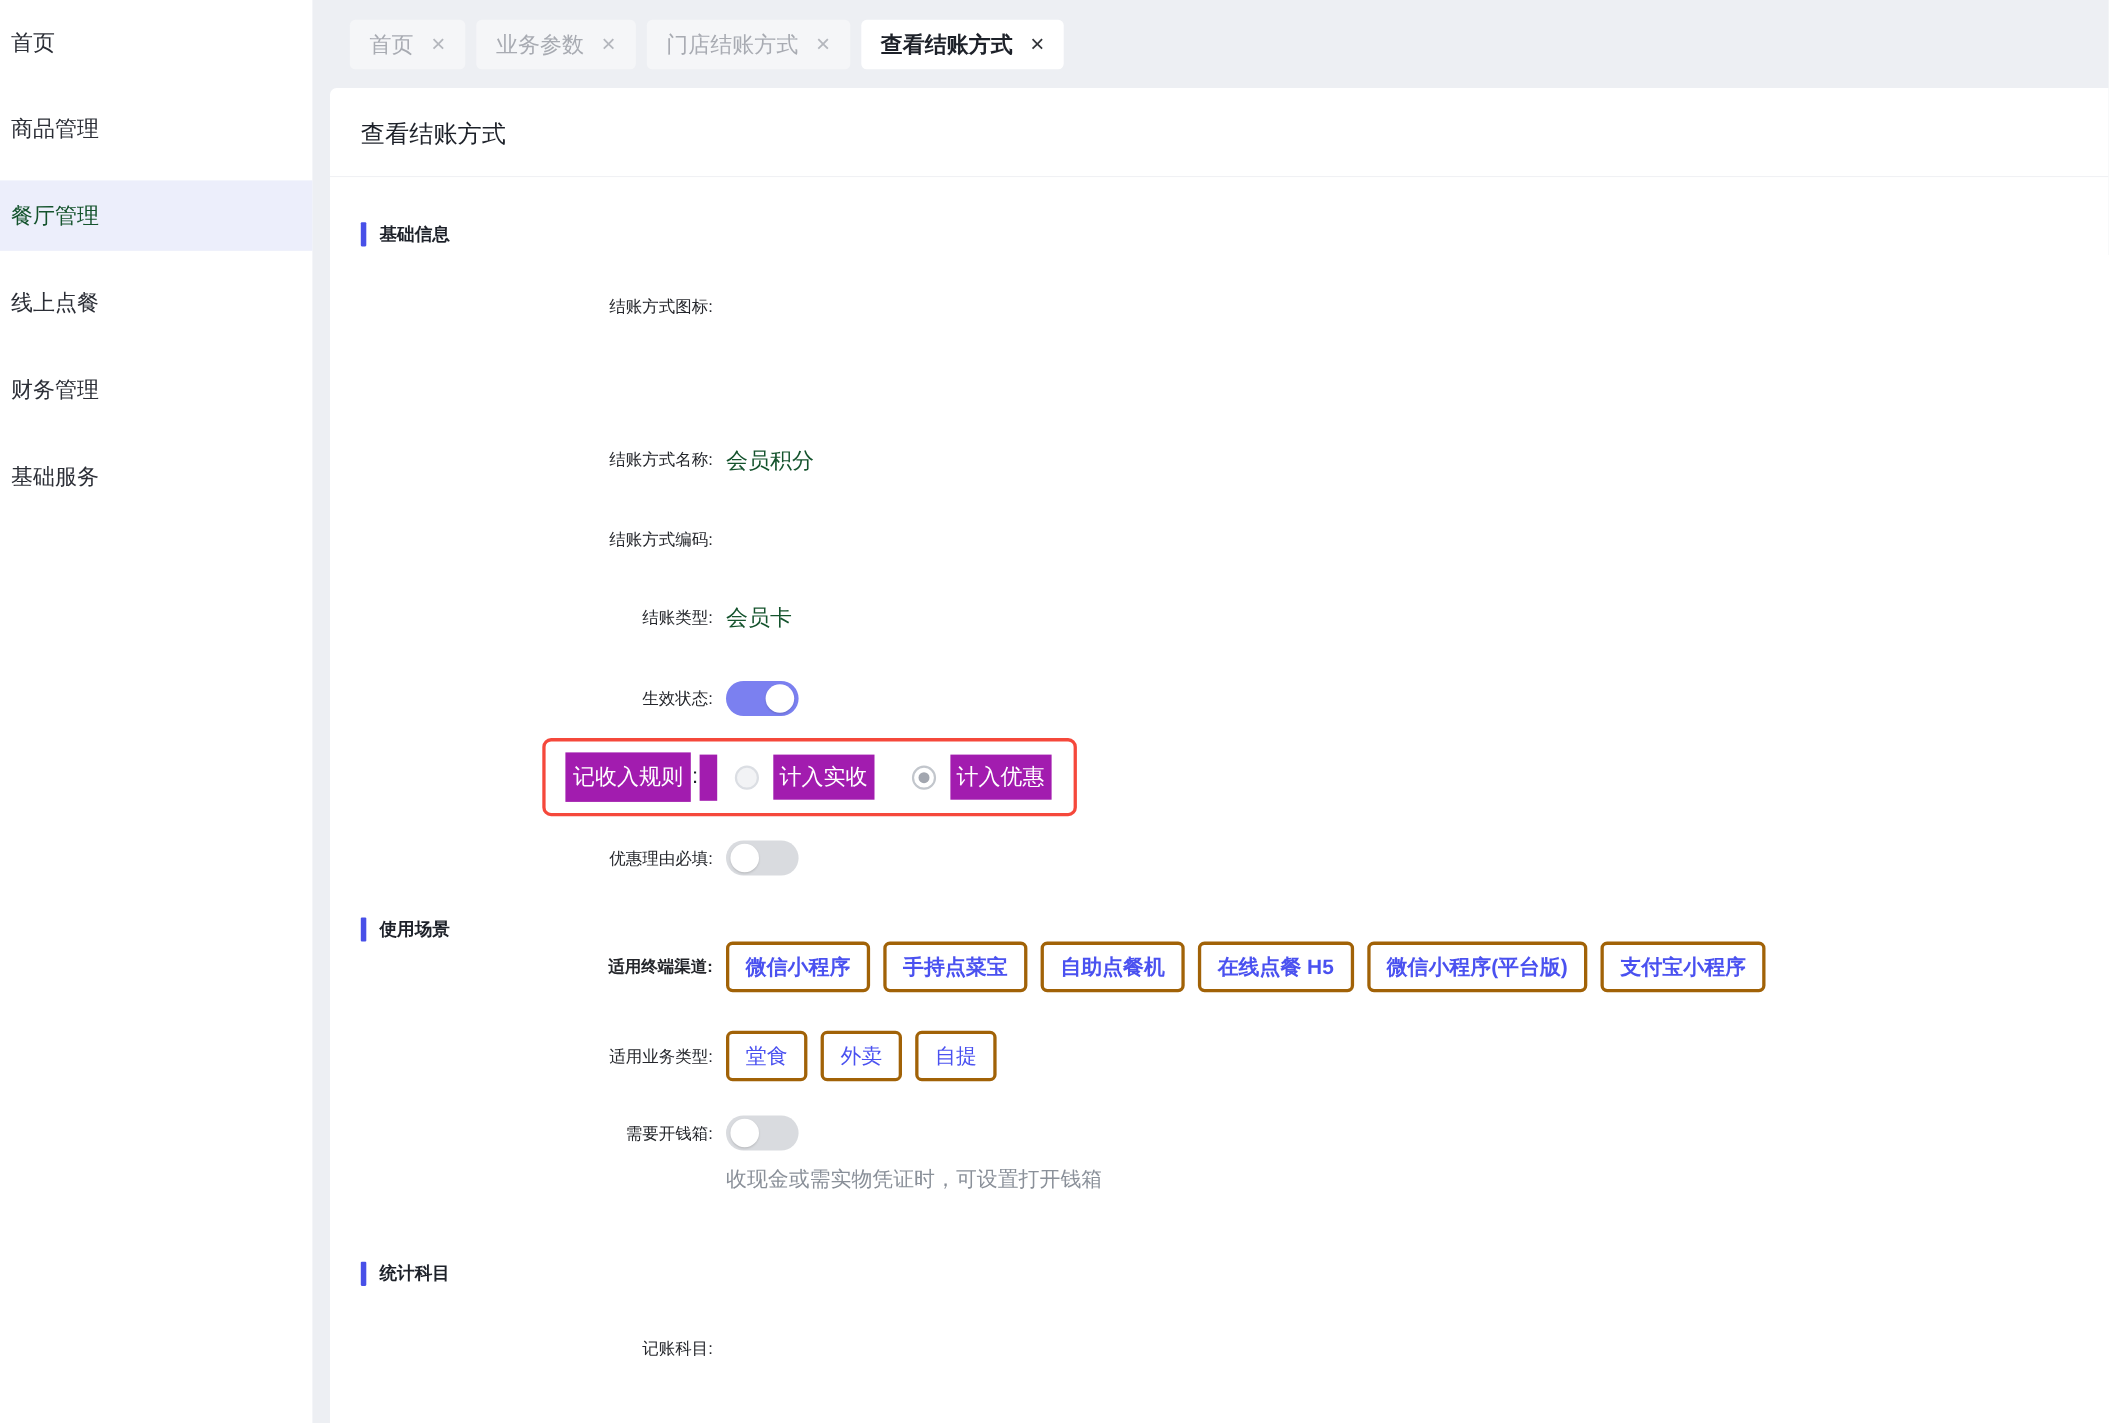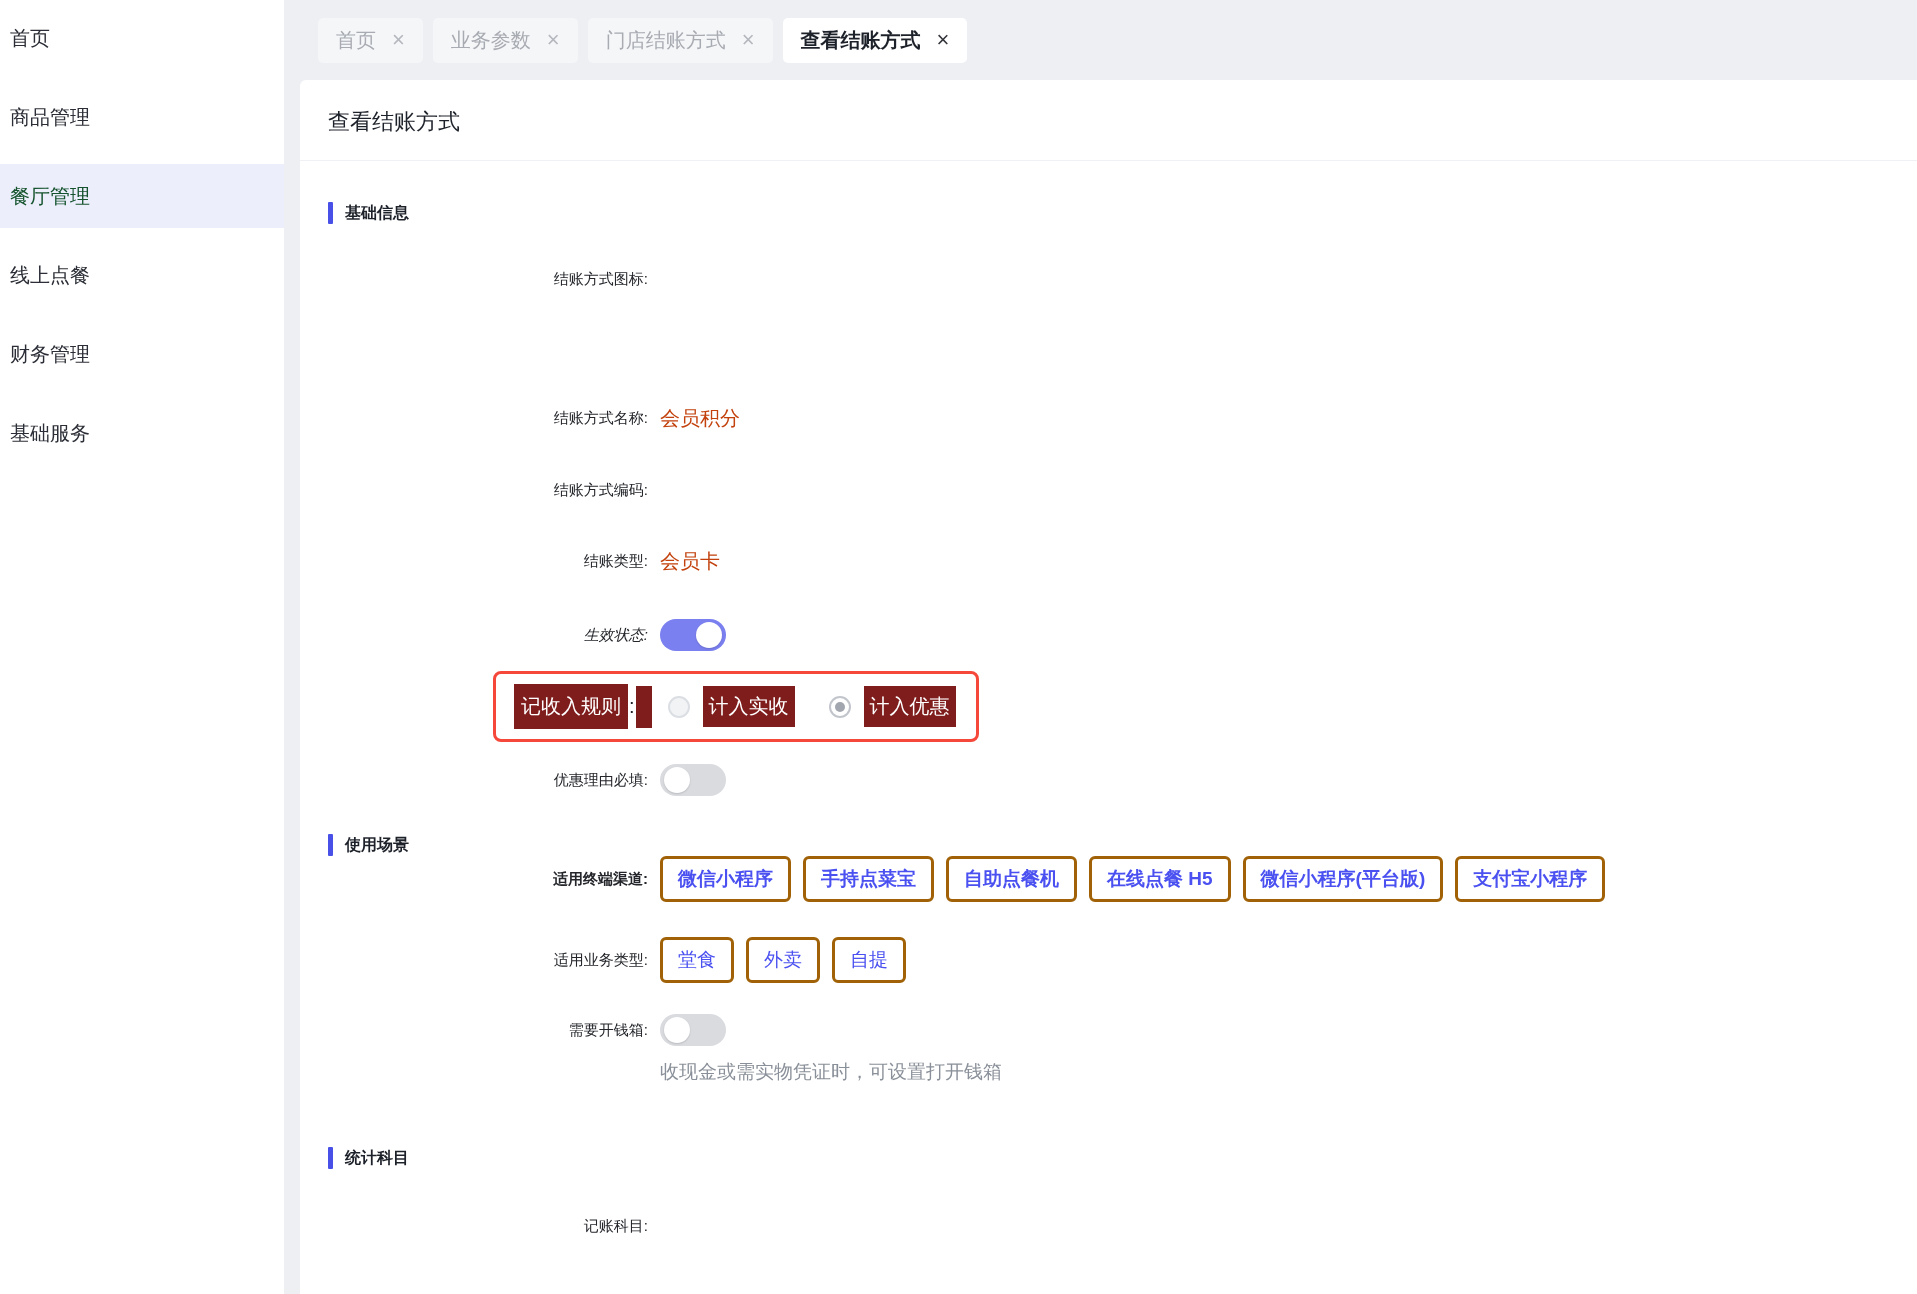--- a/index.html
+++ b/index.html
@@ -48,26 +48,26 @@
     display:flex; align-items:center; gap:12px;
     font-size:16px; font-weight:600; color:#1d2129;text-align:right;
   }
   .section-bar { width:5px; height:22px; background:#4850e8; border-radius:1px; }
   
   .row { display:flex; align-items:center; }
   .row-label {
     flex:none; width:320px; text-align:right;
     font-size:15px; color:#24262b;
   }
-  .row-value { margin-left:12px; font-size:20px; color:#c2410c; }
+  .row-value { margin-left:12px; font-size:20px; color:#14532d; }
   .row-icon { align-items:flex-start; margin-top:46px; margin-bottom:116px; }
   .row-name { margin-bottom:49px; }
   .row-code { margin-bottom:48px; }
   .row-type { margin-bottom:44px; }
-  .row-status { margin-bottom:20px;font-style:italic; }
+  .row-status { margin-bottom:20px; }
   .row-reason { margin-bottom:38px; }
   .row-channels { margin-bottom:35px;font-weight:bold; }
   .row-business { margin-bottom:31px; }
   .row-account { margin-top:48px; }
   
   .toggle {
     position:relative; width:66px; height:32px; border-radius:16px;
     margin-left:12px; cursor:pointer; flex:none;
   }
   .toggle.on  { background:#7b80f0; }
@@ -78,21 +78,21 @@
   }
   .toggle.on .knob { right:4px; }
   .toggle.off .knob { left:4px; }
   
   .annotation-box {
     margin-left:165px; margin-bottom:22px;
     display:inline-flex; align-items:center; width:max-content;
     border:3px solid #f5483b; border-radius:8px;
     padding:10px 20px 10px 18px; background:#ffffff;
   }
-  .hl { background:#7f1d1d; color:#ffffff; }
+  .hl { background:#a21caf; color:#ffffff; }
   .rule-label { font-size:20px; padding:9px 7px; }
   .rule-colon { font-size:20px; color:#1d2129; margin:0 1px; }
   .sel-spacer { width:16px; height:42px; display:inline-block; }
   .radio-group { display:flex; align-items:center; gap:34px; margin-left:16px; }
   .radio-item { display:flex; align-items:center; gap:13px; cursor:pointer; }
   .radio-circle {
     width:22px; height:22px; border-radius:50%; flex:none;
     background:#f2f3f5; border:2px solid #dbdee3;
   }
   .radio-circle.selected {

